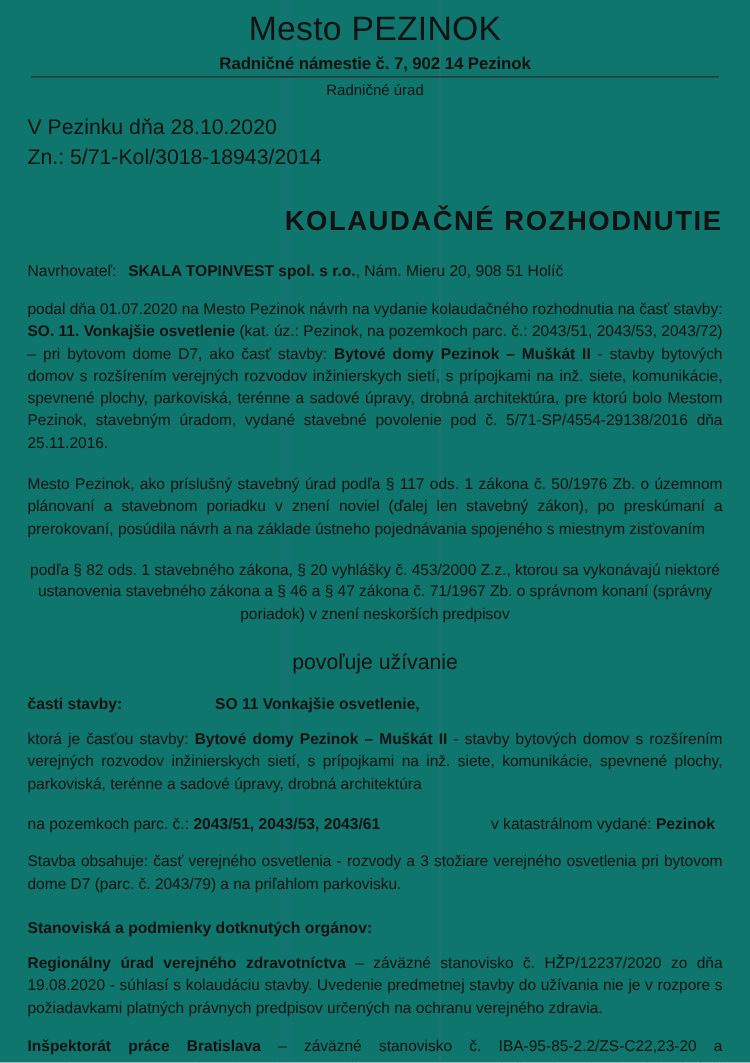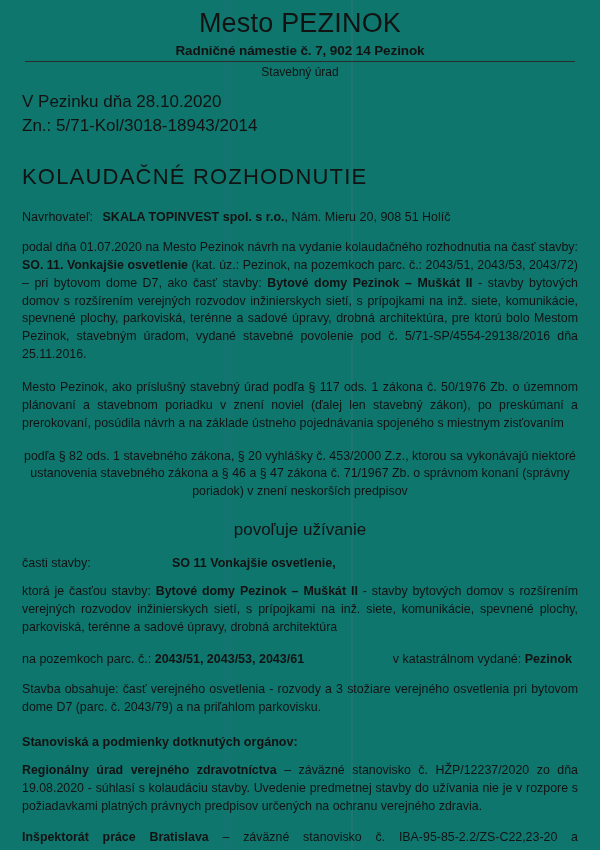--- a/index.html
+++ b/index.html
@@ -62,23 +62,23 @@
     font-weight: 400;
   }
   .meta {
     margin-top: 11px;
     font-size: 17px;
     line-height: 1.42;
   }
 
   
   .doc-title {
-    text-align: left;
+    text-align: right;
     font-size: 22px;
-    font-weight: 400;
+    font-weight: 700;
     letter-spacing: 1.2px;
     margin: 26px 0 0 0;
   }
 
   
   .applicant {
     margin-top: 20px;
     font-size: 12.5px;
   }
   p.para {
@@ -98,21 +98,21 @@
     text-align: center;
     font-size: 17px;
     font-weight: 400;
     margin: 19px 0 0 0;
   }
   .row-two {
     display: flex;
     margin-top: 16px;
     font-size: 12.5px;
   }
-  .row-two .left { width: 150px; flex: none; font-weight: 400; }
+  .row-two .left { width: 150px; flex: none; font-weight: 700; }
   .row-two .right { flex: 1; font-weight: 700; }
   .parcels {
     display: flex;
     margin-top: 15px;
     font-size: 12.5px;
     align-items: baseline;
   }
   .parcels .p-left { flex: none; }
   .parcels .p-right { margin-left: auto; padding-right: 6px; }
   b, strong { font-weight: 700; }
@@ -128,21 +128,21 @@
 
 <div class="page">
   <div class="scan-band b1"></div>
   <div class="scan-band b2"></div>
 
   <div class="content">
 
     <div class="org-title">Mesto PEZINOK</div>
     <div class="org-address">Radničné námestie č. 7, 902 14 Pezinok</div>
     <div class="header-rule"></div>
-    <div class="dept">Stavebný úrad</div>
+    <div class="dept">Radničné úrad</div>
 
     <div class="meta">
       <div>V Pezinku dňa 28.10.2020</div>
       <div>Zn.: 5/71-Kol/3018-18943/2014</div>
     </div>
 
     <div class="doc-title">KOLAUDAČNÉ  ROZHODNUTIE</div>
 
     <div class="applicant">
       <span>Navrhovateľ:</span>

